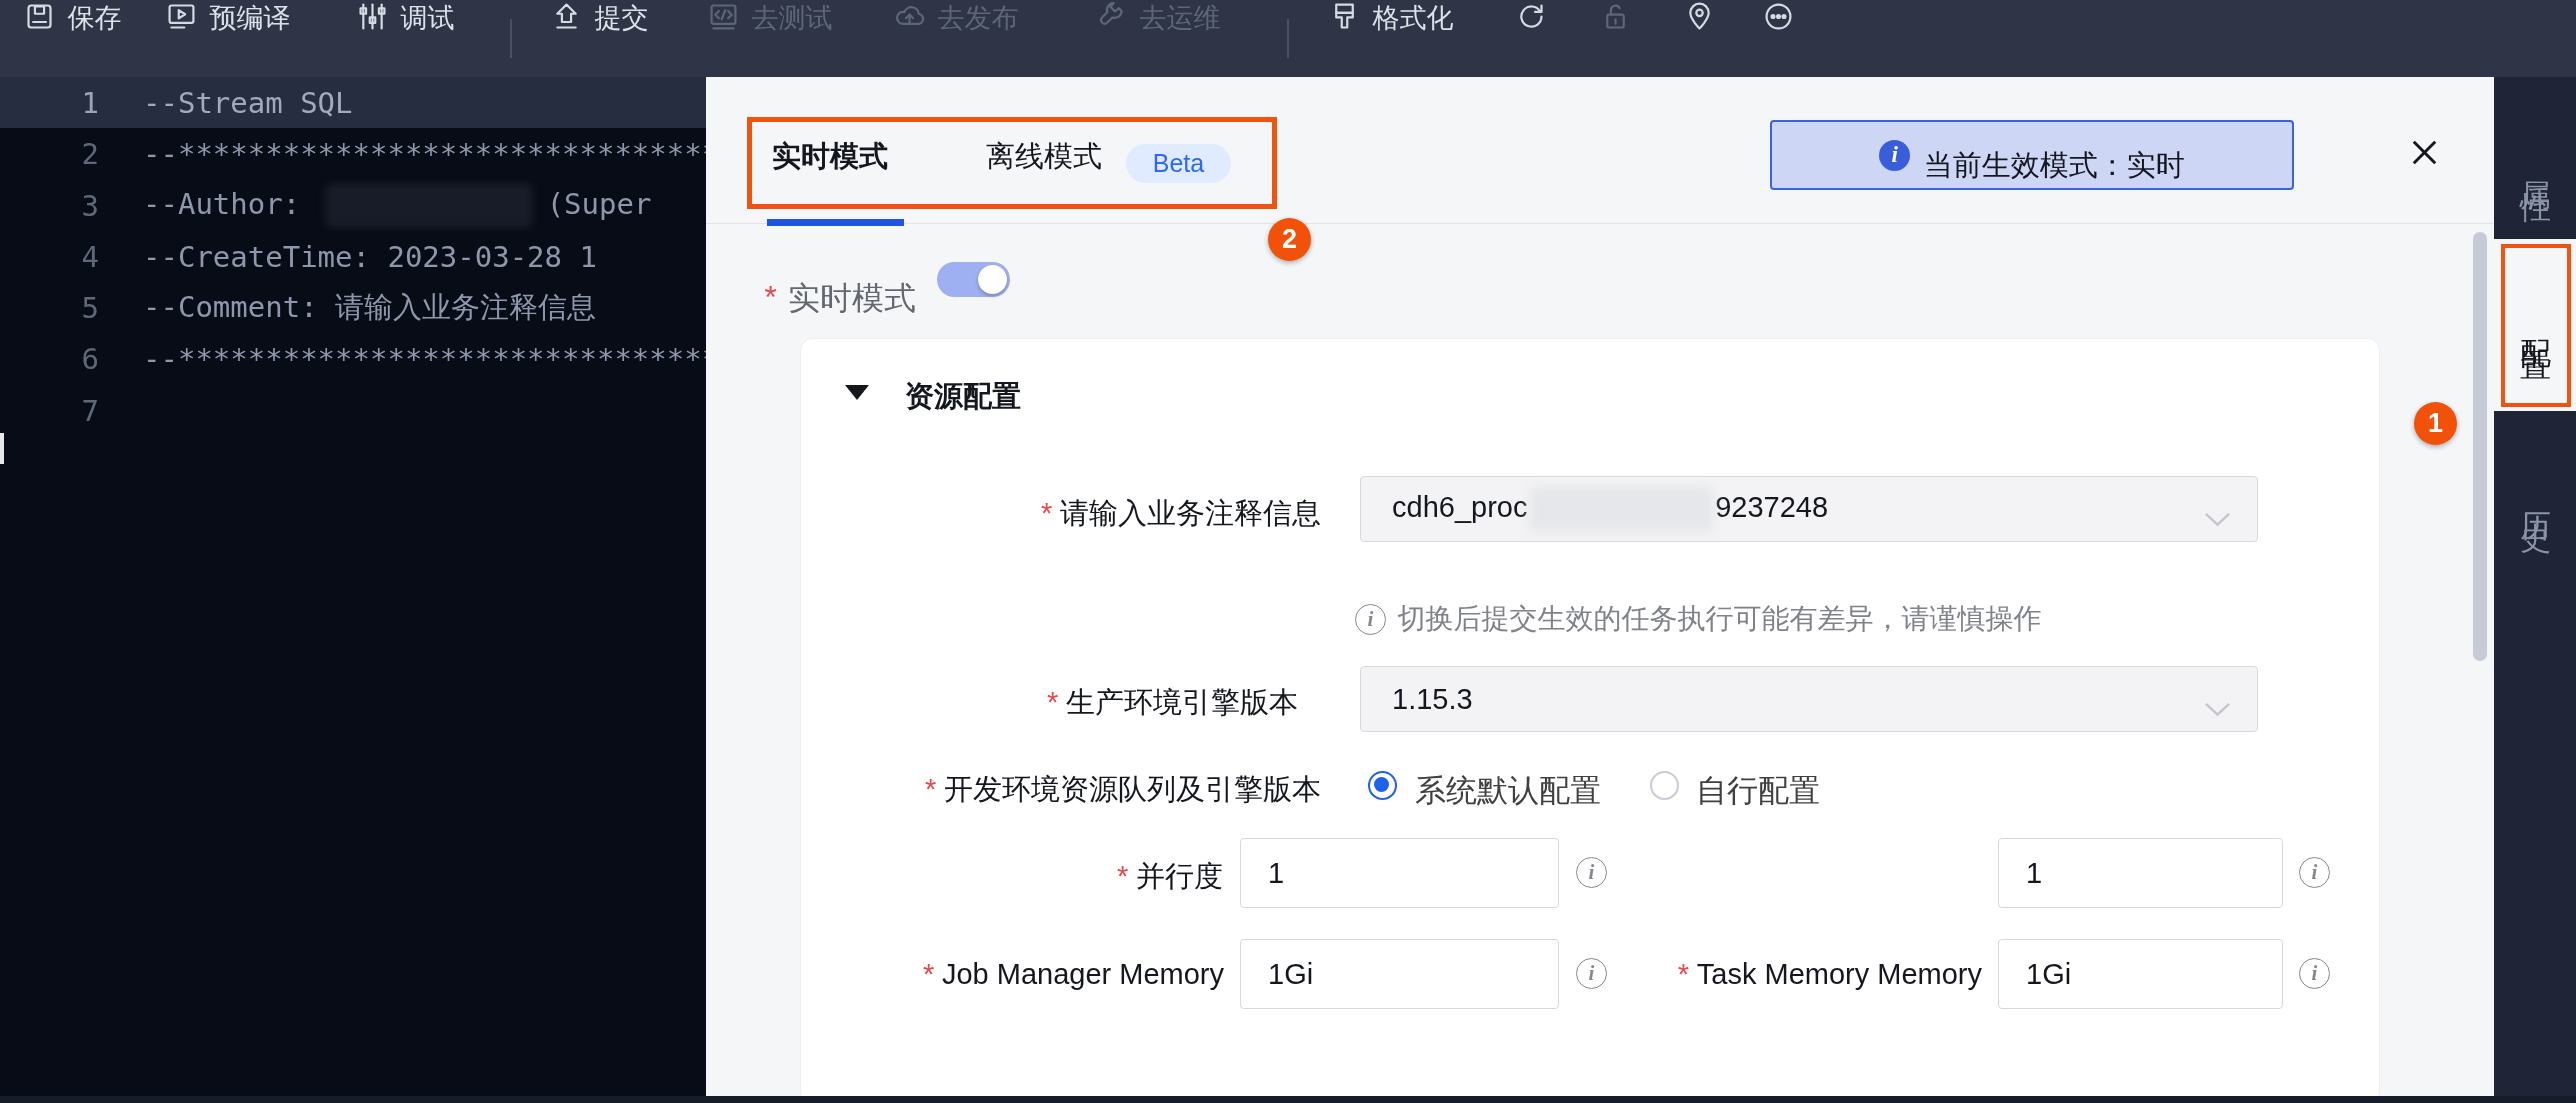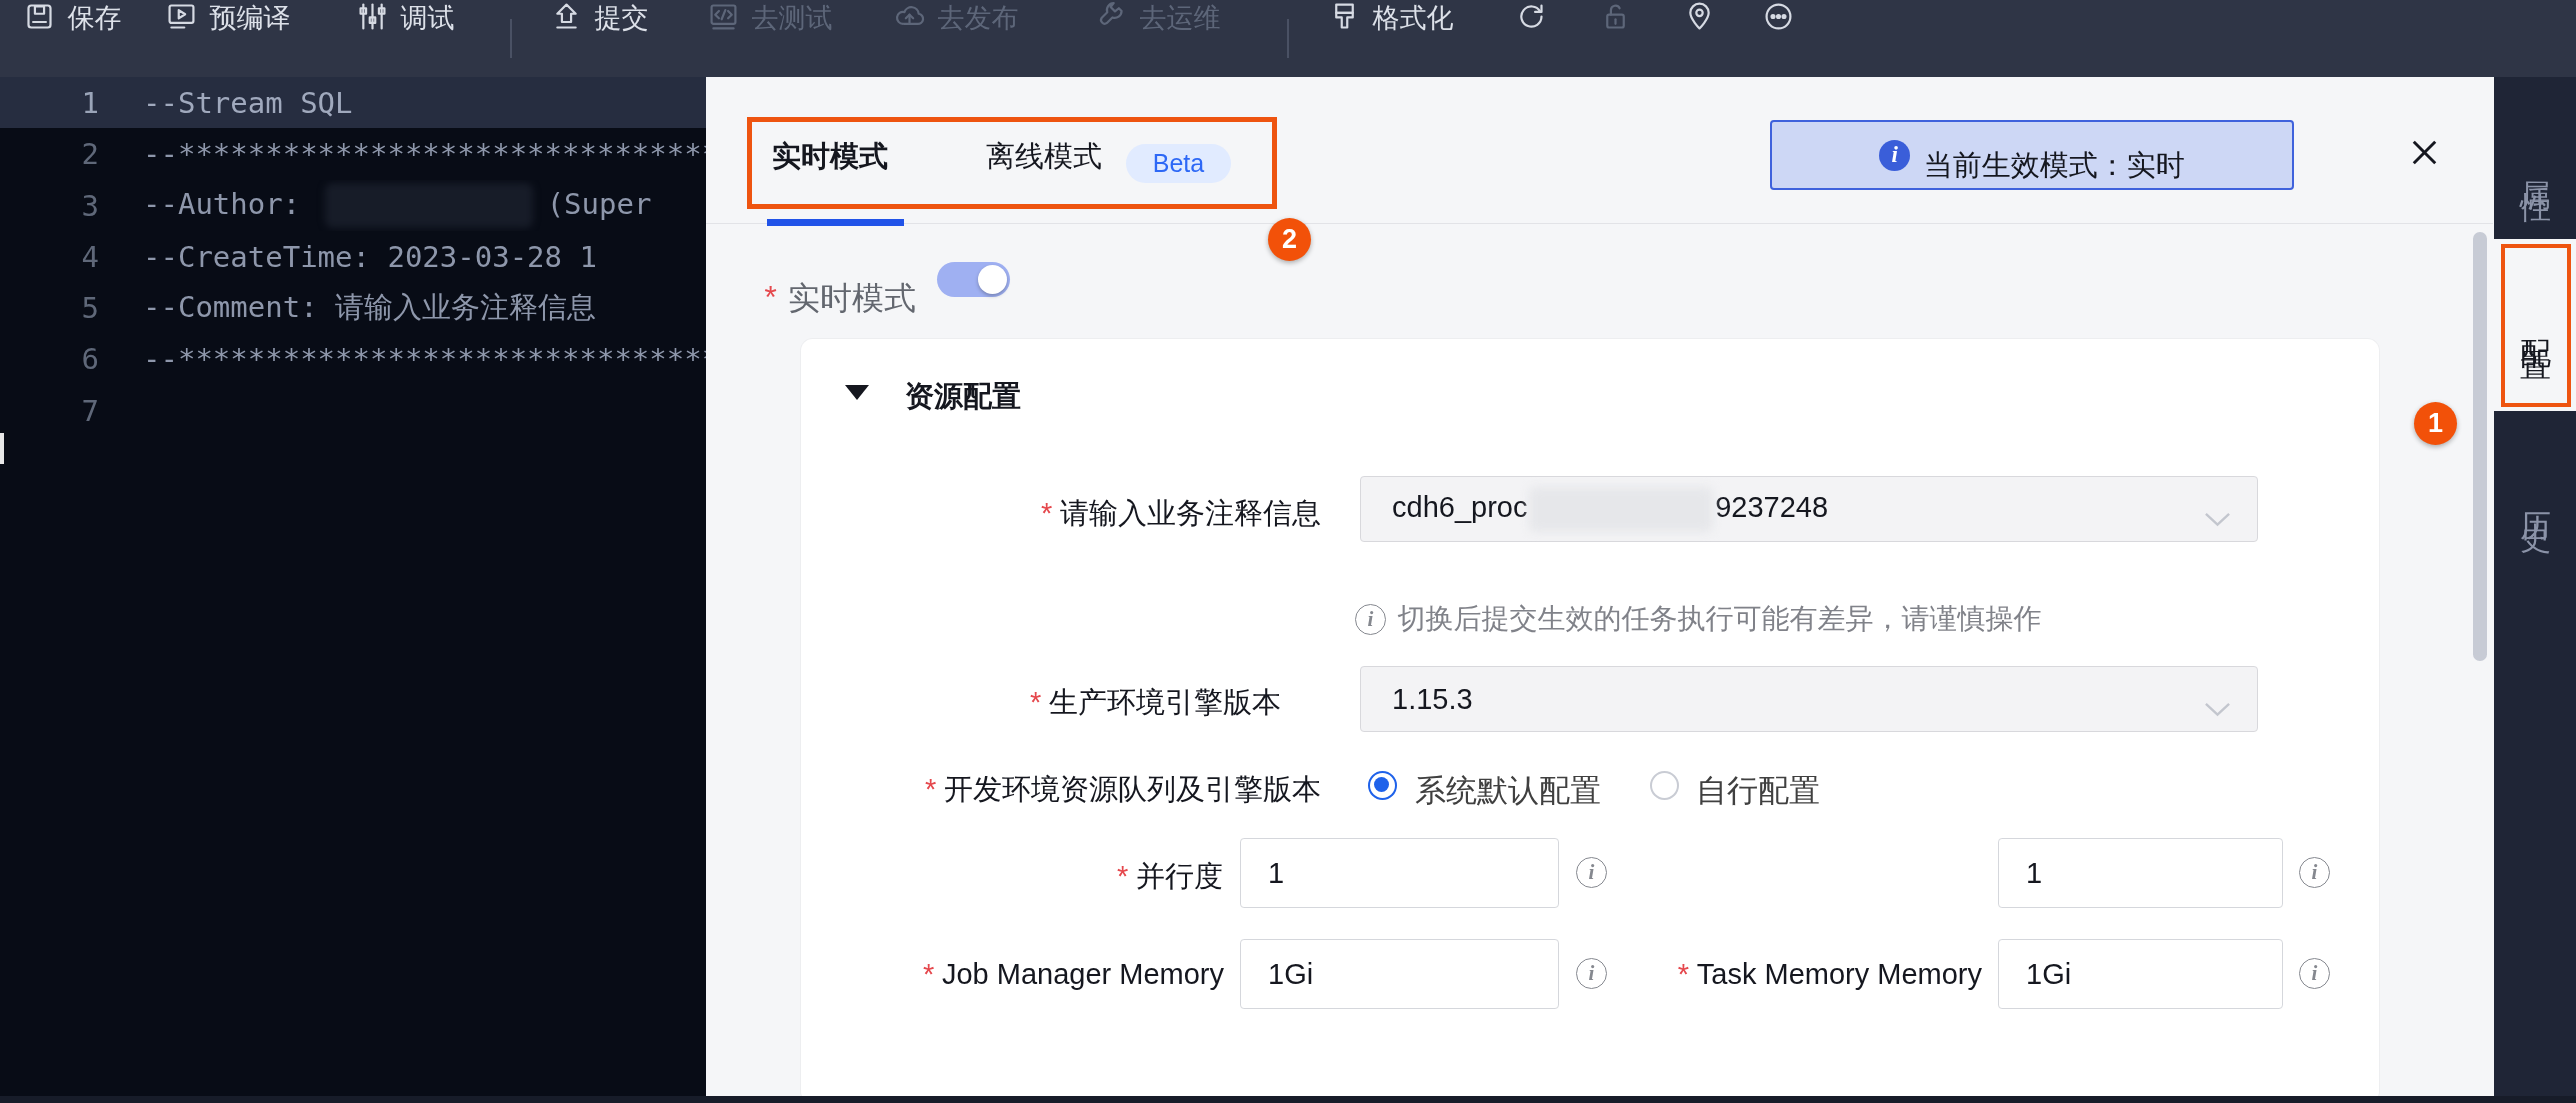--- a/index.html
+++ b/index.html
@@ -308,21 +308,21 @@
           <polyline points="3,3 15,14 27,3" fill="none" stroke="#c3c6ce" stroke-width="2.5"></polyline>
         </svg>
     </span>
   </div>
 
   <div class="hint">
     <span class="i-circ">i</span>
     <span>切换后提交生效的任务执行可能有差异，请谨慎操作</span>
   </div>
 
-  <div class="flabel" style="left:763px;width:518px;top:683px">
+  <div class="flabel" style="left:780px;width:518px;top:683px">
     <span class="req">*</span><span>生产环境引擎版本</span>
   </div>
   <div class="select" style="top:666px">
     <span>1.15.3</span>
     <span class="chev">
       <svg width="29" height="17.4" viewBox="0 0 30 18">
           <polyline points="3,3 15,14 27,3" fill="none" stroke="#c3c6ce" stroke-width="2.5"></polyline>
         </svg>
     </span>
   </div>

